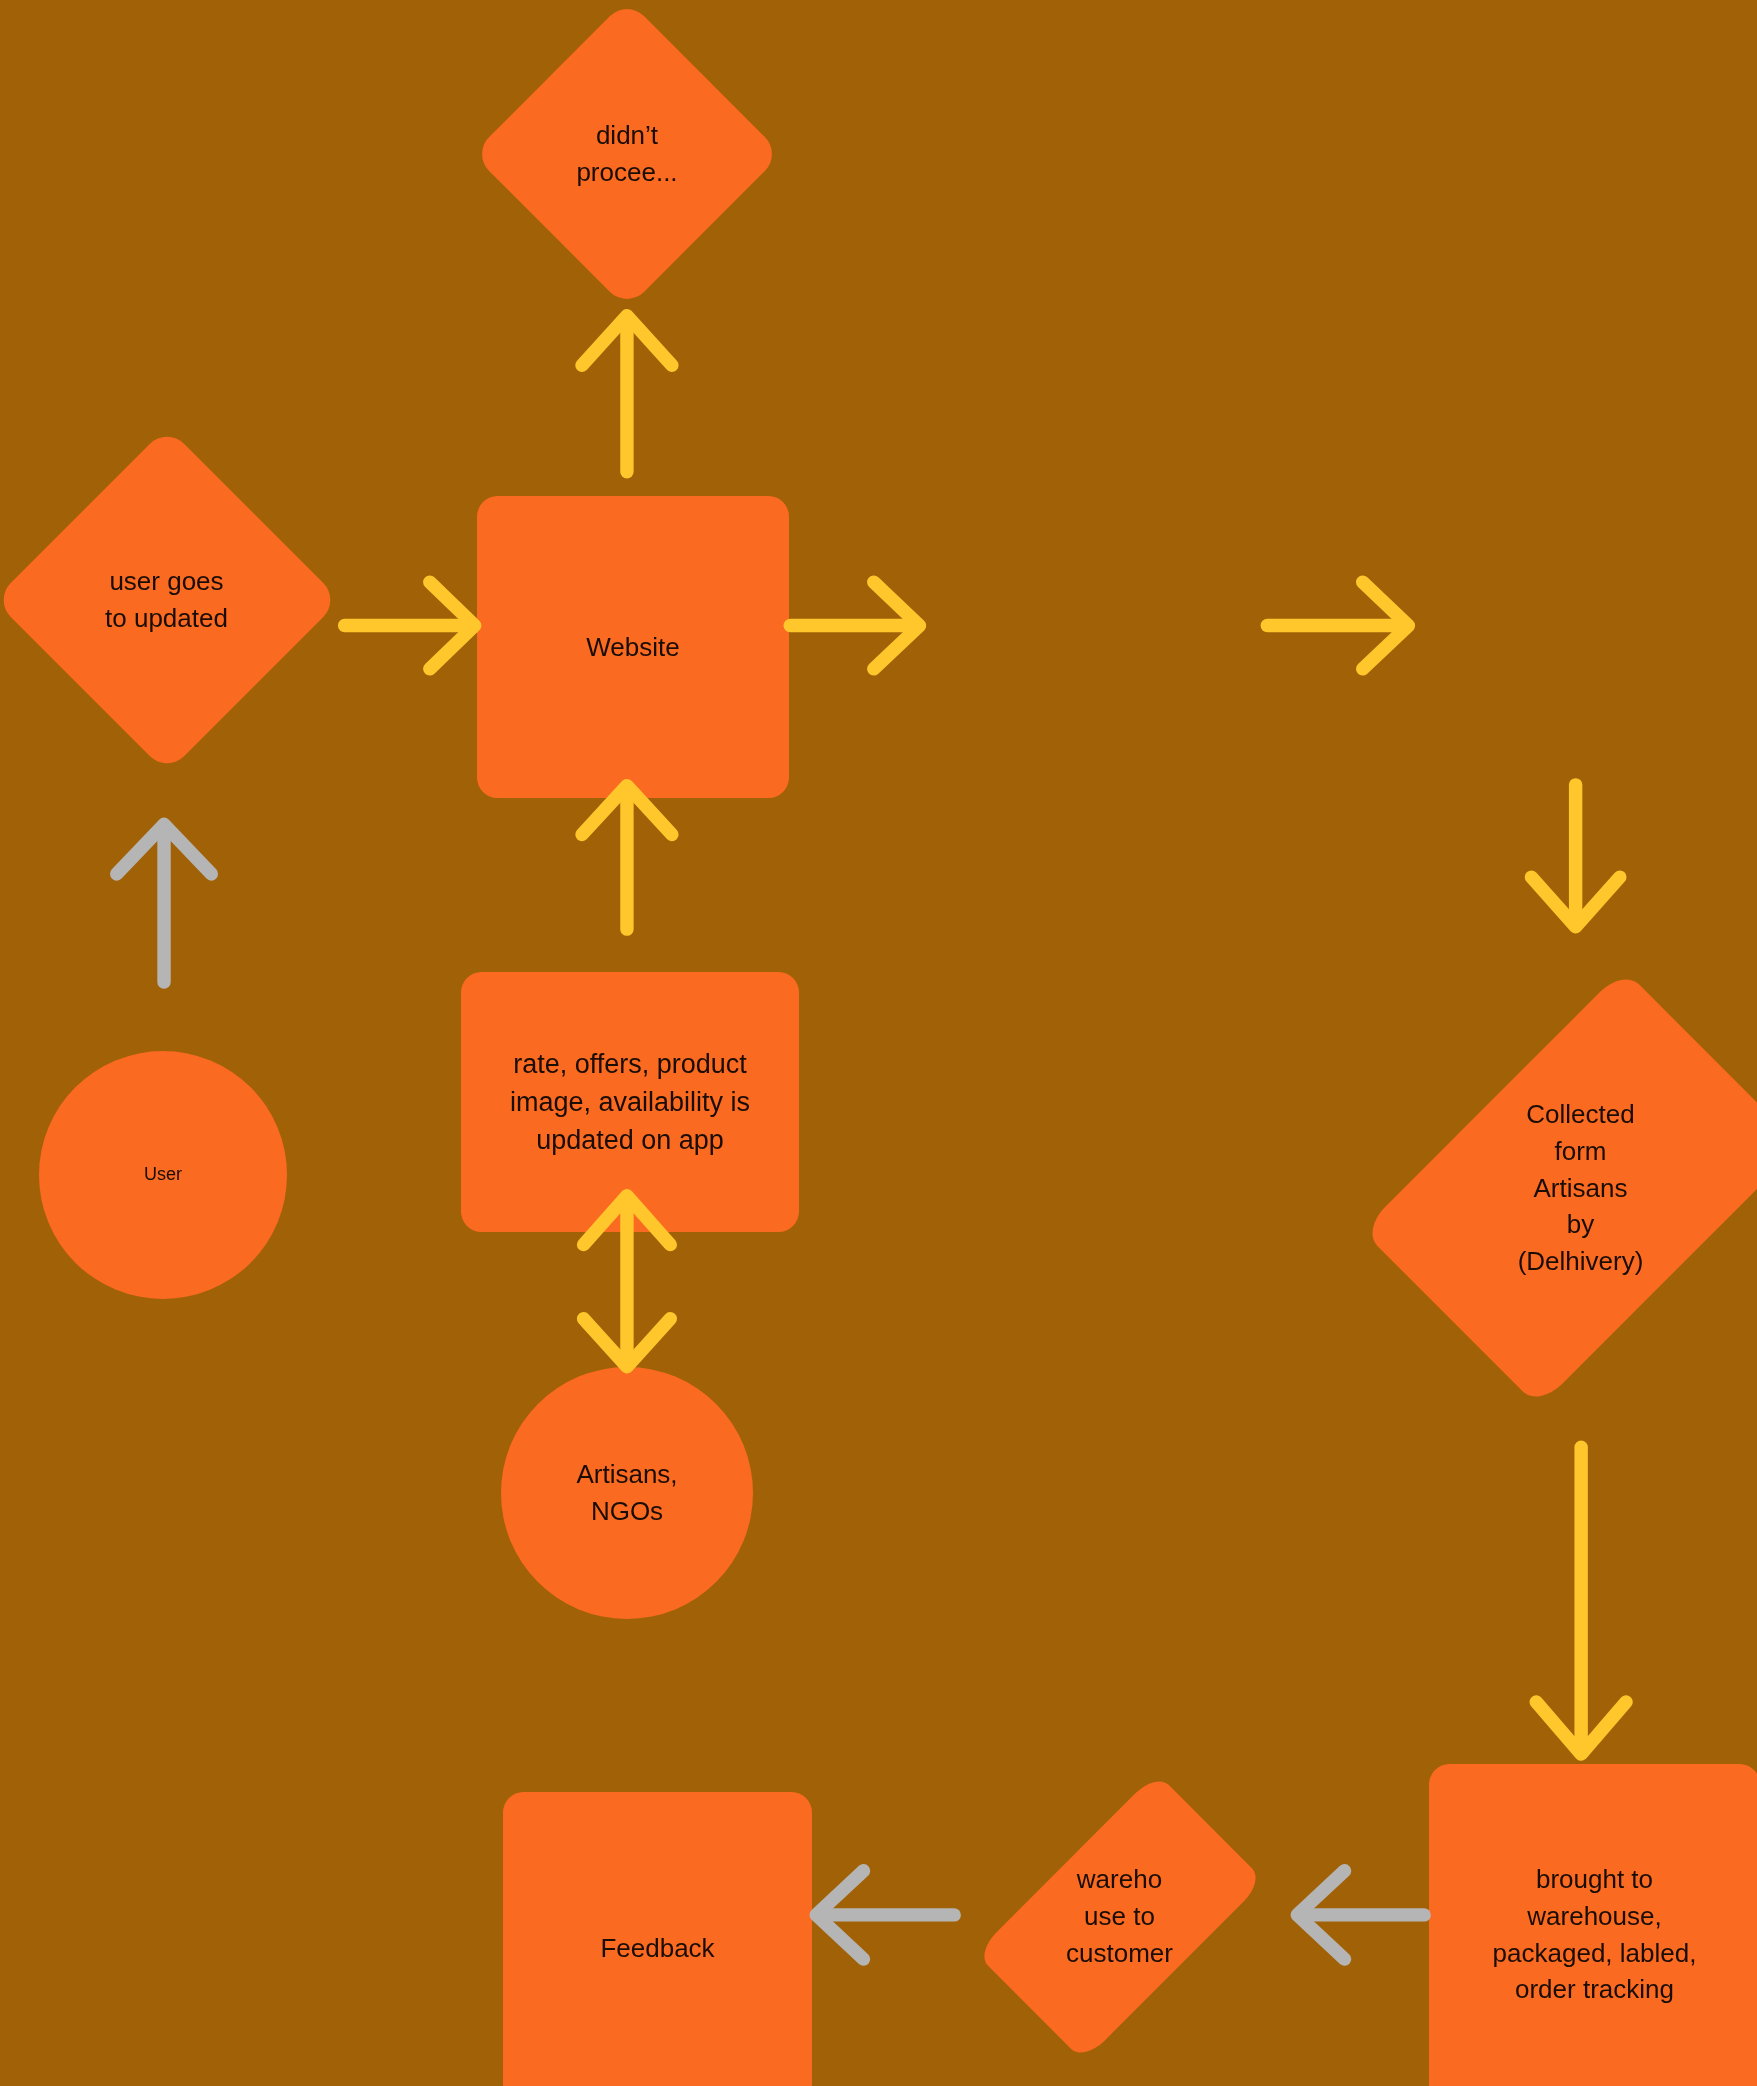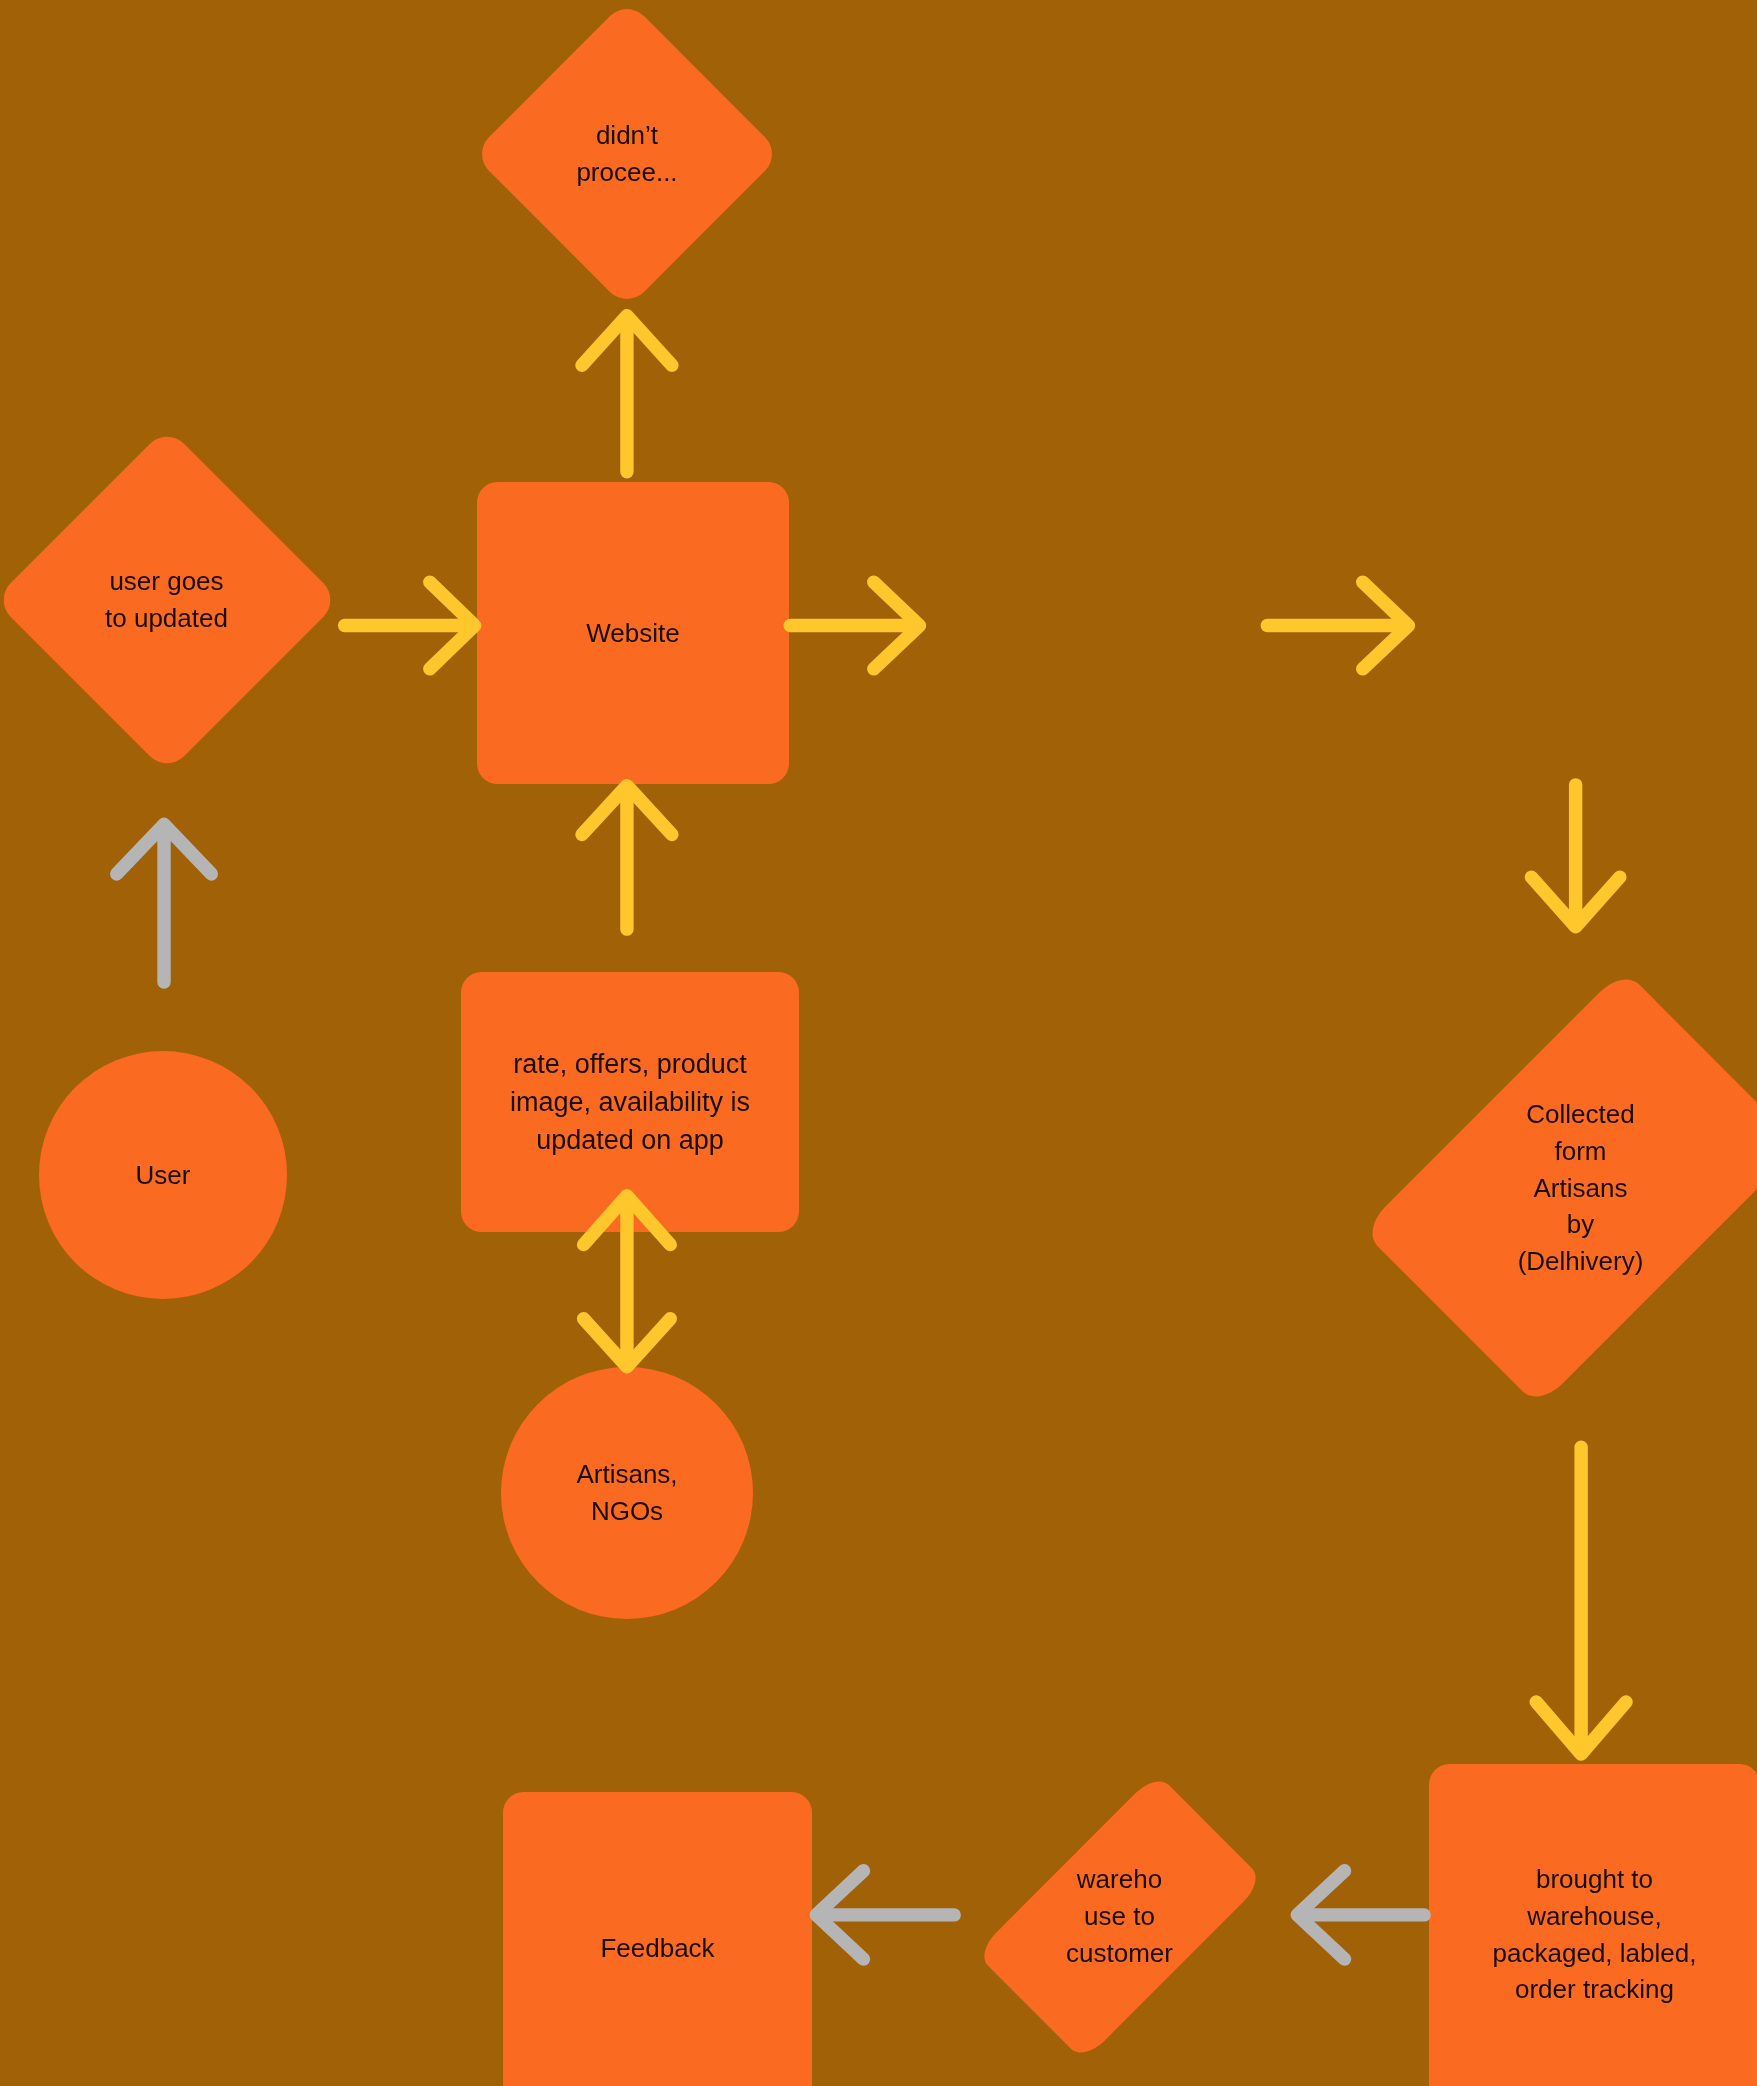--- a/index.html
+++ b/index.html
@@ -134,27 +134,27 @@
     <span class="txt">didn’t
 procee...</span>
   </div>
 
   <div class="node diamond" style="left:-4px; top:426px; width:341px; height:347px; font-size:26px;">
     <div class="shape" style="width:245px;height:245px;"></div>
     <span class="txt">user goes
 to updated</span>
   </div>
 
-  <div class="node rect" style="left:477px; top:482px; width:312px; height:302px; font-size:26px;">
+  <div class="node rect" style="left:477px; top:496px; width:312px; height:302px; font-size:26px;">
     <span class="txt">Website</span>
   </div>
 
 
 
-  <div class="node circle" style="left:39px; top:1051px; width:248px; height:248px; font-size:26px;">
+  <div class="node circle" style="left:39px; top:1051px; width:248px; height:248px; font-size:18px;">
     <span class="txt">User</span>
   </div>
 
   <div class="node rect" style="left:461px; top:972px; width:338px; height:260px; font-size:27px;">
     <span class="txt">rate, offers, product
 image, availability is
 updated on app</span>
   </div>
 
   <div class="node circle" style="left:501px; top:1367px; width:252px; height:252px; font-size:26px;">

